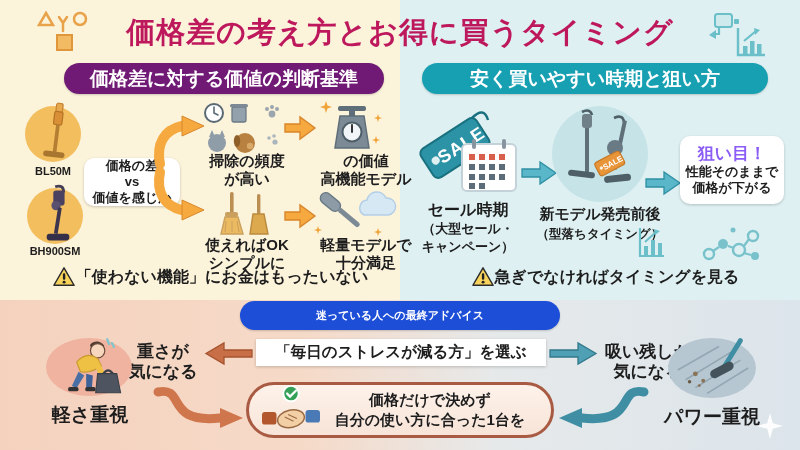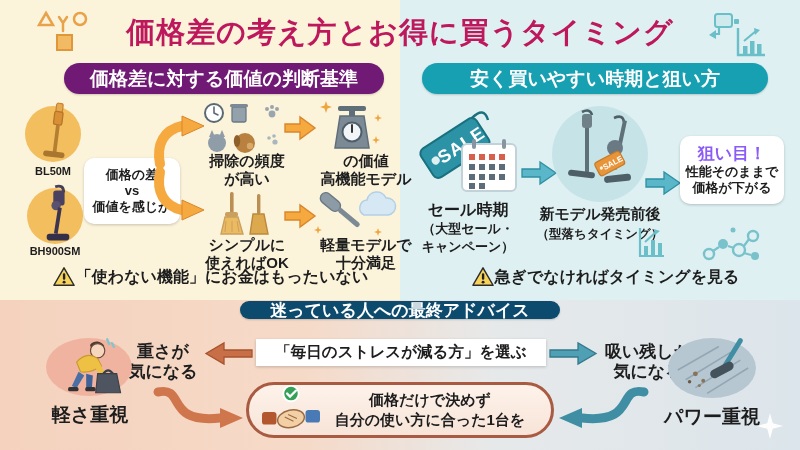--- a/index.html
+++ b/index.html
@@ -10,27 +10,27 @@
   .bg-left{left:0;top:0;width:400px;height:300px;background:#fcf3db}
   .bg-right{left:400px;top:0;width:400px;height:300px;background:#def0f2}
   .bg-bottom{left:0;top:300px;width:800px;height:150px;
     background:linear-gradient(90deg,#f4d2be 0%,#f6dac8 38%,#e6e9ea 62%,#dce5eb 100%)}
   .title{left:0;top:13px;width:800px;text-align:center;font-size:29px;font-weight:900;
          letter-spacing:1px;color:#be185d}
   .pill{display:flex;align-items:center;justify-content:center;color:#fff;font-weight:800;
         border-radius:17px;box-shadow:0 1px 2px rgba(0,0,0,.18)}
   .pill-orange{left:64px;top:63px;width:320px;height:31px;background:#701a75;font-size:19px}
   .pill-teal{left:422px;top:63px;width:346px;height:31px;background:#17a0b2;font-size:19px}
-  .pill-red{left:240px;top:301px;width:320px;height:18px;background:#0c4a6e;font-size:17px}
+  .pill-red{left:240px;top:301px;width:320px;height:29px;background:#1d4ed8;font-size:11px}
   .txt{font-weight:800;text-align:center;line-height:1.2}
   .circ{border-radius:50%}
   .circ-v1{left:25px;top:106px;width:56px;height:56px;background:#f3be5e}
   .circ-v2{left:27px;top:188px;width:56px;height:56px;background:#f3be5e}
   .model-lbl{font-size:11px;font-weight:900;text-align:center}
-  .vs-box{left:84px;top:158px;width:96px;height:66px;background:#fff;border-radius:10px;
+  .vs-box{left:84px;top:158px;width:96px;height:48px;background:#fff;border-radius:10px;
           box-shadow:0 1px 3px rgba(0,0,0,.2);display:flex;flex-direction:column;
           align-items:center;justify-content:center;font-size:13px;font-weight:800;line-height:1.25}
   .white-box{background:#fff;border-radius:0;box-shadow:0 1px 3px rgba(0,0,0,.2)}
   .result-box{left:680px;top:136px;width:104px;height:68px;background:#fff;border-radius:10px;
           box-shadow:0 1px 3px rgba(0,0,0,.2);display:flex;flex-direction:column;
           align-items:center;justify-content:center}
   .result-head{font-size:17px;font-weight:900;color:#8b5cf6;line-height:1.15}
   .result-line{font-size:13px;font-weight:800;line-height:1.25}
   .warn-row{display:flex;align-items:center;justify-content:center;font-size:16px;font-weight:800}
   .center-box{left:256px;top:339px;width:290px;height:27px;display:flex;align-items:center;
@@ -169,22 +169,22 @@
 
   <svg class="abs" style="left:212px;top:190px" width="64" height="48" viewBox="0 0 64 48">
     <rect x="18" y="2" width="3.6" height="22" rx="1.6" fill="#bb8e52"></rect>
     <rect x="13" y="22" width="13" height="5" rx="2" fill="#caa05e"></rect>
     <path d="M13,27 L26,27 L31,44 L9,44 Z" fill="#ecba60" stroke="#caa05e" stroke-width="1.4"></path>
     <path d="M14,31 L13,42 M20,31 L20,42 M25,31 L27,42" stroke="#caa05e" stroke-width="1" fill="none"></path>
     <rect x="45" y="4" width="3.4" height="20" rx="1.6" fill="#bb8e52"></rect>
     <path d="M41,24 L52,24 L56,44 L38,44 Z" fill="#dca94f" stroke="#bb8a3c" stroke-width="1.4"></path>
   </svg>
   <div class="abs txt" style="left:188px;top:236px;width:118px;font-size:15px">
+    <div>使えればOK</div>
     <div>シンプルに</div>
-    <div>使えればOK</div>
   </div>
 
   <svg class="abs" style="left:283px;top:202px" width="34" height="28" viewBox="0 0 34 28">
     <path d="M2,10 H17 V3 L32,14 L17,25 V18 H2 Z" fill="#f5a93f" stroke="#d9872b" stroke-width="1.4"></path>
   </svg>
 
   <svg class="abs" style="left:312px;top:188px" width="82" height="48" viewBox="0 0 82 48">
     <path d="M52,27 a8,8 0 0 1 3,-15 a10,10 0 0 1 19,-2 a7,7 0 0 1 2,17 Z" fill="#d7e8f5" stroke="#b3cfe6" stroke-width="1.5"></path>
     <g transform="rotate(40 20 16)">
       <rect x="6" y="10" width="23" height="11" rx="5.5" fill="#8d9ba7" stroke="#6a7a84" stroke-width="1.4"></rect>

